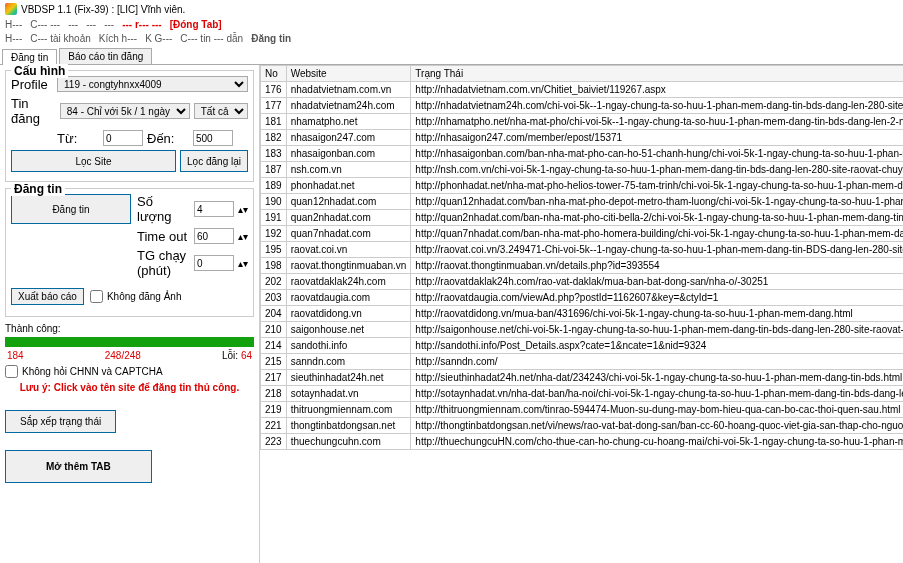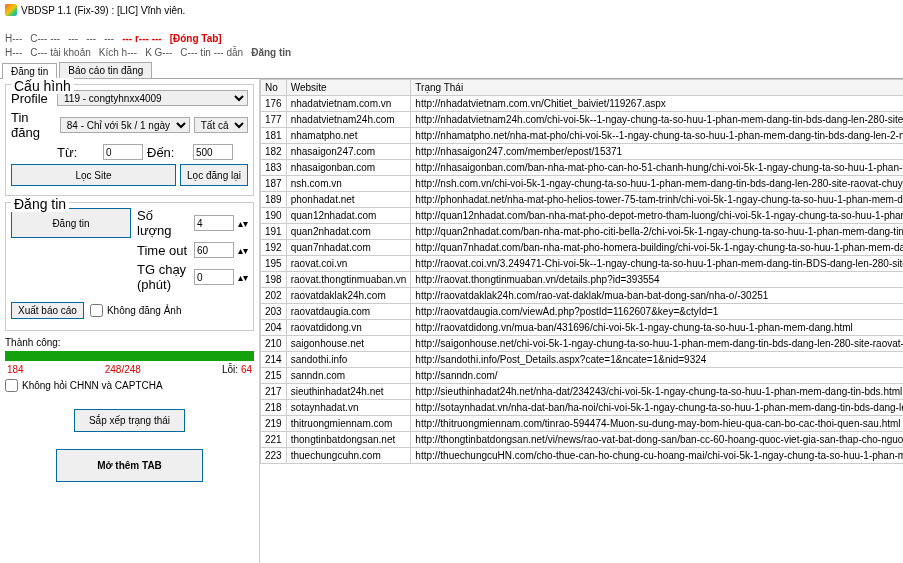--- a/index.html
+++ b/index.html
@@ -1,41 +1,41 @@
 <!DOCTYPE html>
 <html><head>
 <meta charset="utf-8">
 <style>
 * { box-sizing: border-box; margin: 0; padding: 0; }
 body { font-family: Tahoma, Arial, sans-serif; font-size: 10px; background: #fff; width: 903px; height: 563px; overflow: hidden; position: relative; }
-.title-bar { height: 18px; background: #fff; padding: 16px 5px; font-size: 10px; display: flex; align-items: flex-end; }
+.title-bar { height: 18px; background: #fff; padding: 2px 5px; font-size: 10px; display: flex; align-items: center; }
 .title-bar-icon { width: 12px; height: 12px; margin-right: 4px; background: linear-gradient(135deg,#e74c3c,#f39c12,#f1c40f,#2ecc71,#3498db); border-radius: 2px; }
 .menu-bar { height: 15px; padding: 1px 5px; font-size: 10px; display: flex; gap: 8px; color: #555; white-space: nowrap; overflow: hidden; }
 .menu-bar .red { color: #d00; font-weight: bold; }
 .toolbar-line { height: 14px; padding: 0 5px; font-size: 10px; display: flex; gap: 8px; color: #555; white-space: nowrap; }
 .toolbar-line .active { font-weight: bold; }
 .tab-strip { height: 18px; border-bottom: 1px solid #aaa; display: flex; align-items: flex-end; padding-left: 2px; }
 .tab { border: 1px solid #aaa; border-bottom: none; padding: 2px 8px; font-size: 10px; background: #f0f0f0; margin-right: 2px; }
 .tab.active { background: #fff; position: relative; top: 1px; }
 .main { display: flex; height: calc(100% - 65px); }
 .left-panel { width: 260px; border-right: 1px solid #ccc; padding: 5px; }
 .group-box { border: 1px solid #ccc; padding: 5px 5px 5px 5px; margin-bottom: 6px; position: relative; }
-.group-title { position: absolute; top: -7px; left: 5px; background: #fff; padding: 0 3px; font-size: 14px; }
+.group-title { position: absolute; top: -7px; left: 5px; background: #fff; padding: 0 3px; font-size: 12px; font-weight: bold; }
 .row { display: flex; align-items: center; margin-bottom: 4px; gap: 4px; }
 .row label { font-size: 13px; min-width: 42px; }
 select, input[type=text] { border: 1px solid #aaa; font-size: 10px; padding: 1px 2px; height: 16px; }
 .btn { border: 1px solid #0369a1; background: #efefef; font-size: 10px; padding: 2px 6px; cursor: pointer; }
 .btn-big { width: 120px; height: 30px; display: flex; align-items: center; justify-content: center; }
 .spinner { width: 40px; }
 .progress-bar { height: 10px; background: #13a10e; width: 100%; margin: 3px 0; }
 .stats { display: flex; justify-content: space-between; font-size: 10px; padding: 0 2px; }
 .stats .red { color: #d00; }
 .checkbox-row { display: flex; align-items: center; gap: 4px; margin: 4px 0; }
 .note-red { color: #d00; font-weight: bold; font-size: 10px; text-align: center; margin: 4px 0; }
-.center-btn { display: flex; justify-content: center; margin: 17px 0; }
+.center-btn { display: flex; margin: 17px 0; }
 .right-panel { flex: 1; overflow: auto; }
 table { border-collapse: collapse; width: 100%; font-size: 10px; }
 th, td { border: 1px solid #ccc; padding: 2px 4px; text-align: left; white-space: nowrap; overflow: hidden; text-overflow: ellipsis; }
 th { background: #f5f5f5; font-weight: normal; }
 .col-no { width: 30px; }
 .col-site { width: 120px; }
 </style>
 </head>
 <body>
 
@@ -133,20 +133,21 @@
         <span class="red">248/248</span>
         <span><span>Lỗi:</span> <span class="red">64</span></span>
       </div>
     </div>
 
     <div class="checkbox-row">
       <input type="checkbox" style="">
       <span>Không hỏi CHNN và CAPTCHA</span>
     </div>
 
+    <div class="note-red">Lưu ý: Click vào tên site để đăng tin thủ công.</div>
 
     <div class="center-btn">
       <button class="btn" style="padding:5px 14px">Sắp xếp trạng thái</button>
     </div>
     <div class="center-btn">
       <button class="btn" style="padding:10px 40px;font-weight:bold">Mở thêm TAB</button>
     </div>
 
   </div>
 

